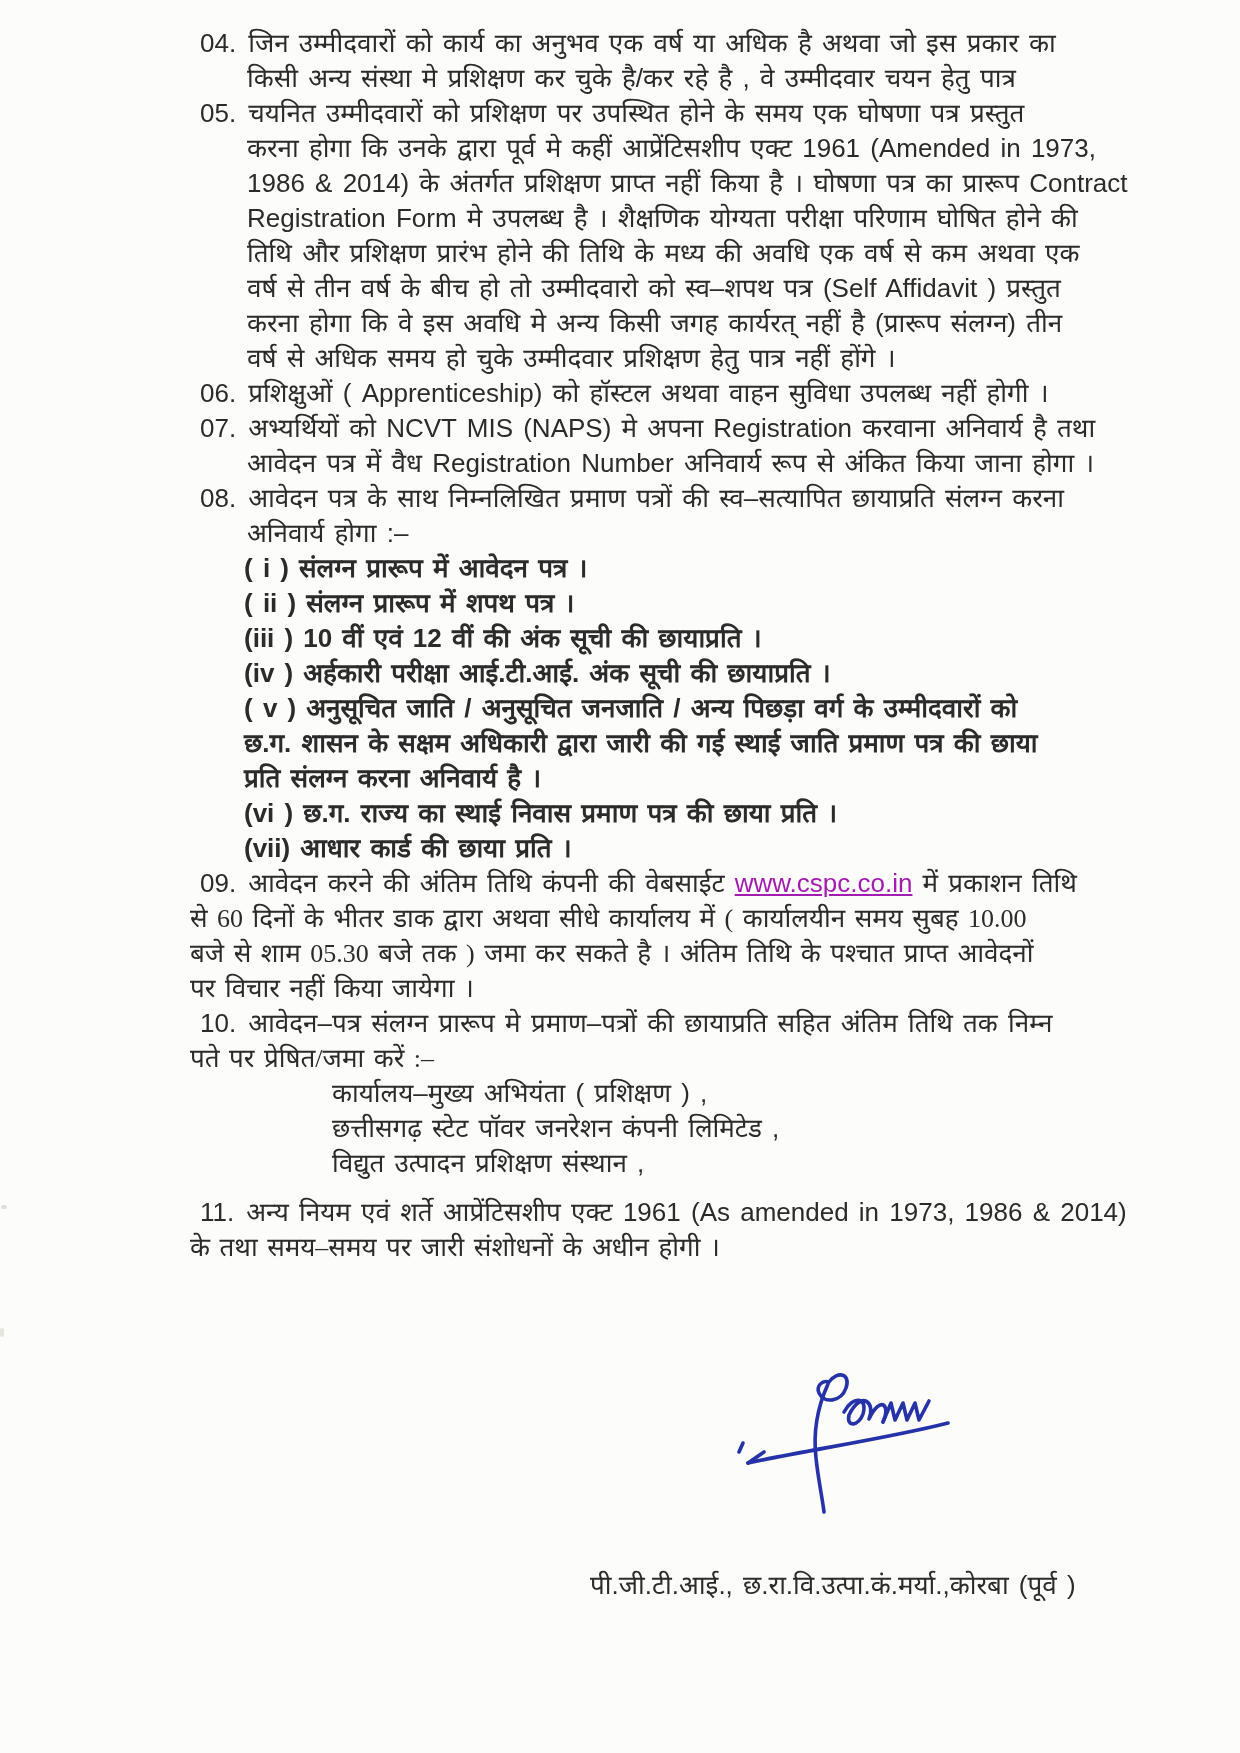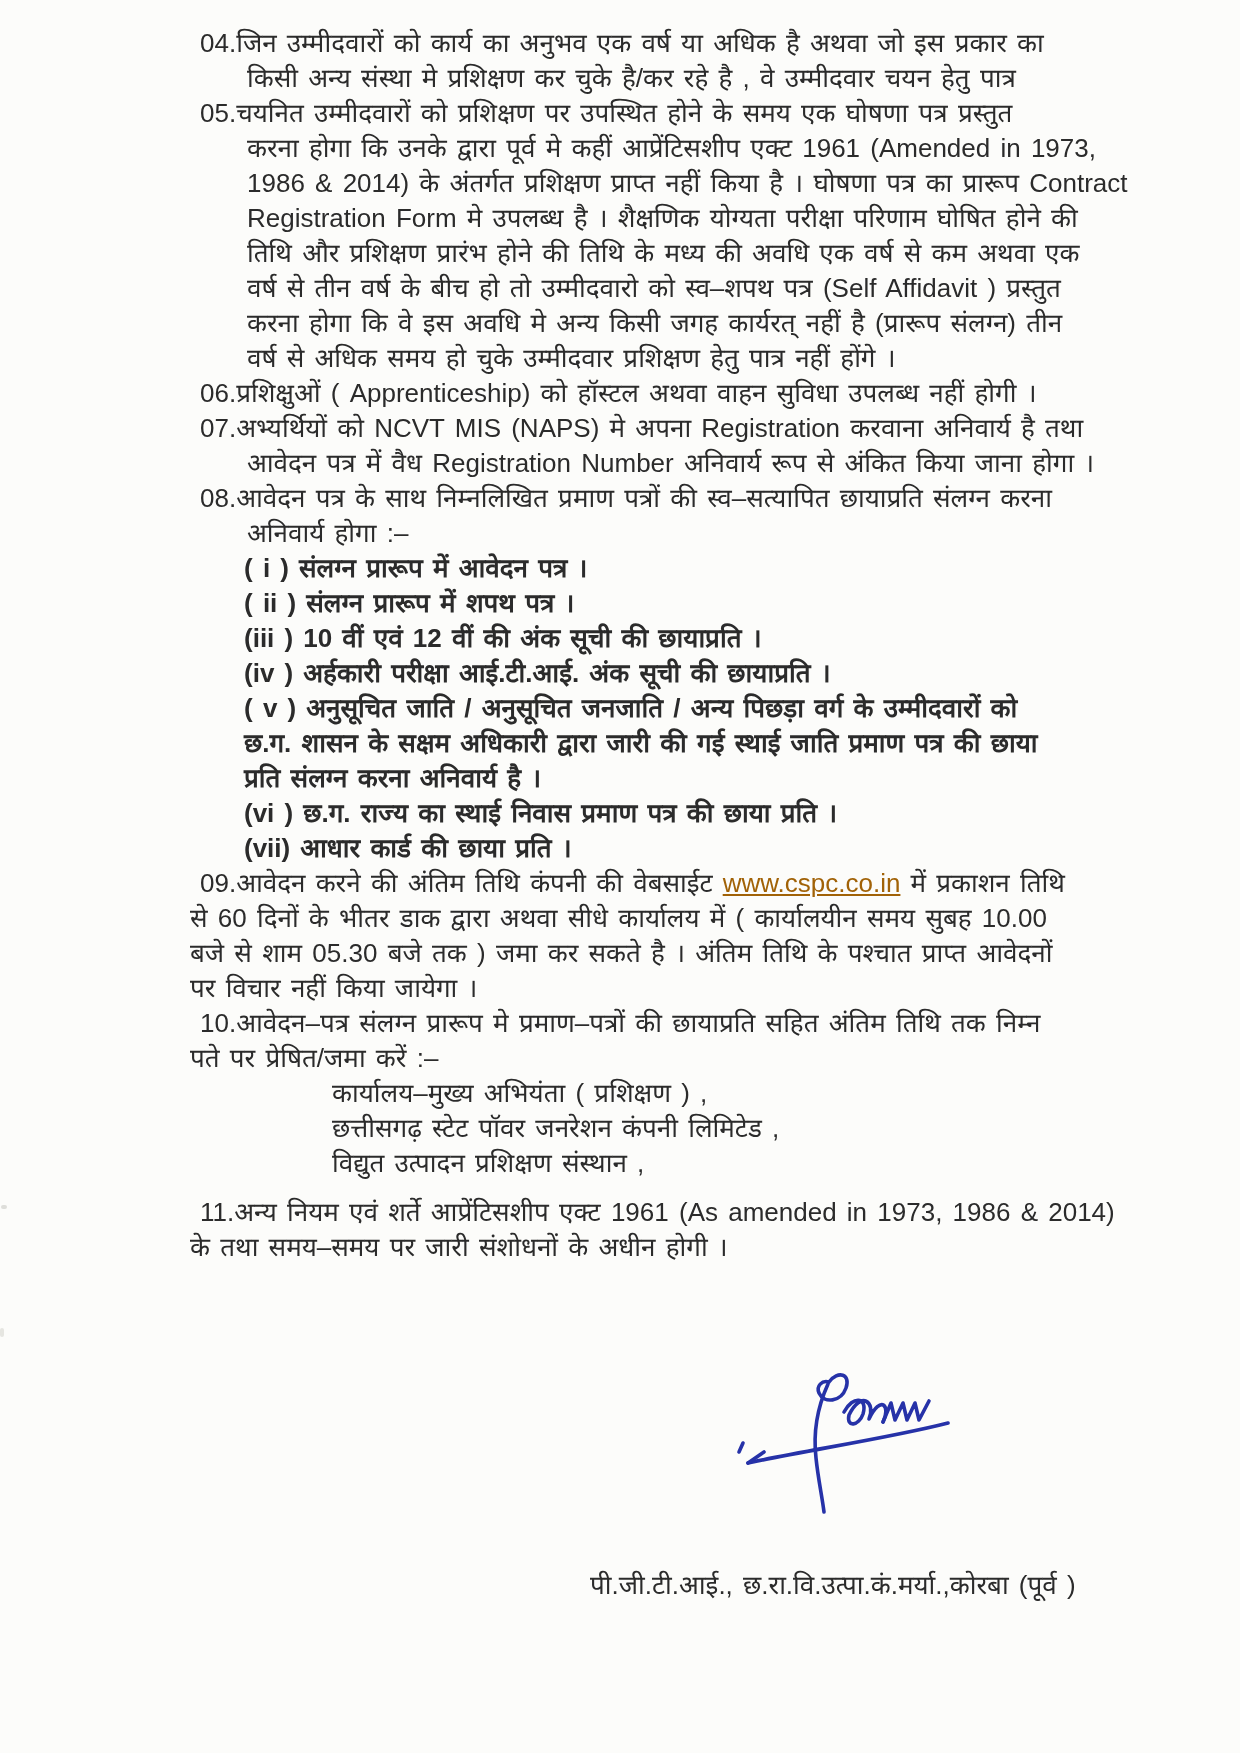--- a/index.html
+++ b/index.html
@@ -10,28 +10,28 @@
     background:#fcfcfa;
     font-family:"Liberation Sans","DejaVu Sans",sans-serif;
     font-size:26px;
     line-height:35px;
     color:#2b2b2b;
     overflow:hidden;
     word-spacing:3px;
   }
   .content{position:absolute;top:26px;left:200px;width:930px;}
   .line{white-space:nowrap;height:35px;}
-  .num{display:inline-block;margin-right:0;}
+  .num{display:inline-block;margin-right:12px;}
   .cont{padding-left:47px;}
   .sub{padding-left:44px;font-weight:bold;}
   .sublabel{display:inline-block;margin-right:10px;}
   .addr{padding-left:132px;}
-  .flush{margin-left:-10px;}
+  .flush{margin-left:-10px;font-family:Liberation Serif, serif;}
   .gap11{margin-top:14px;}
-  .link{color:#a16207;text-decoration:underline;margin:0 10px;cursor:pointer;}
+  .link{color:#a21caf;text-decoration:underline;margin:0 10px;cursor:pointer;}
   .sig-svg{position:absolute;left:732px;top:1366px;width:245px;height:152px;}
   .sig-title{position:absolute;top:1472px;left:708px;white-space:nowrap;}
   .sig-org{position:absolute;top:1568px;left:590px;white-space:nowrap;}
   .artifact{position:absolute;background:#dededa;border-radius:2px;}
   .a1{left:1px;top:1205px;width:6px;height:4px;}
   .a2{left:0;top:1328px;width:4px;height:9px;background:#e6e6e1;}
 </style>
 </head>
 <body>
 

